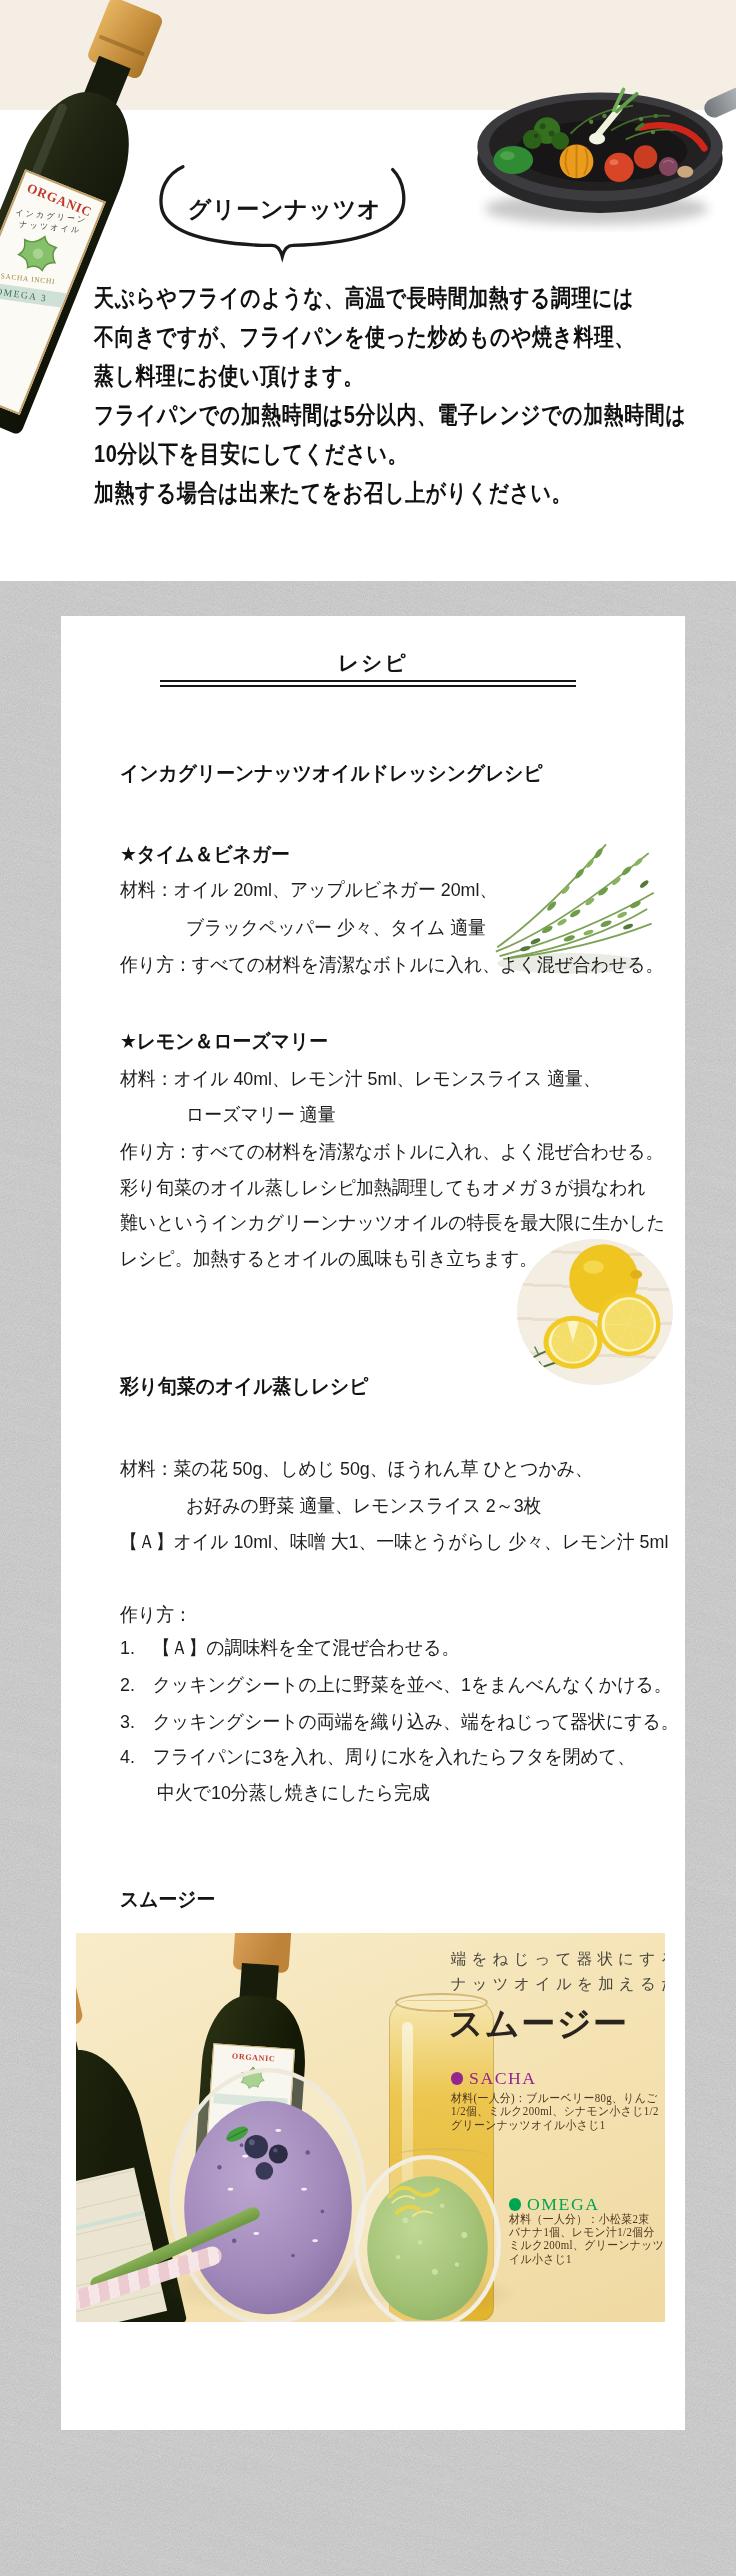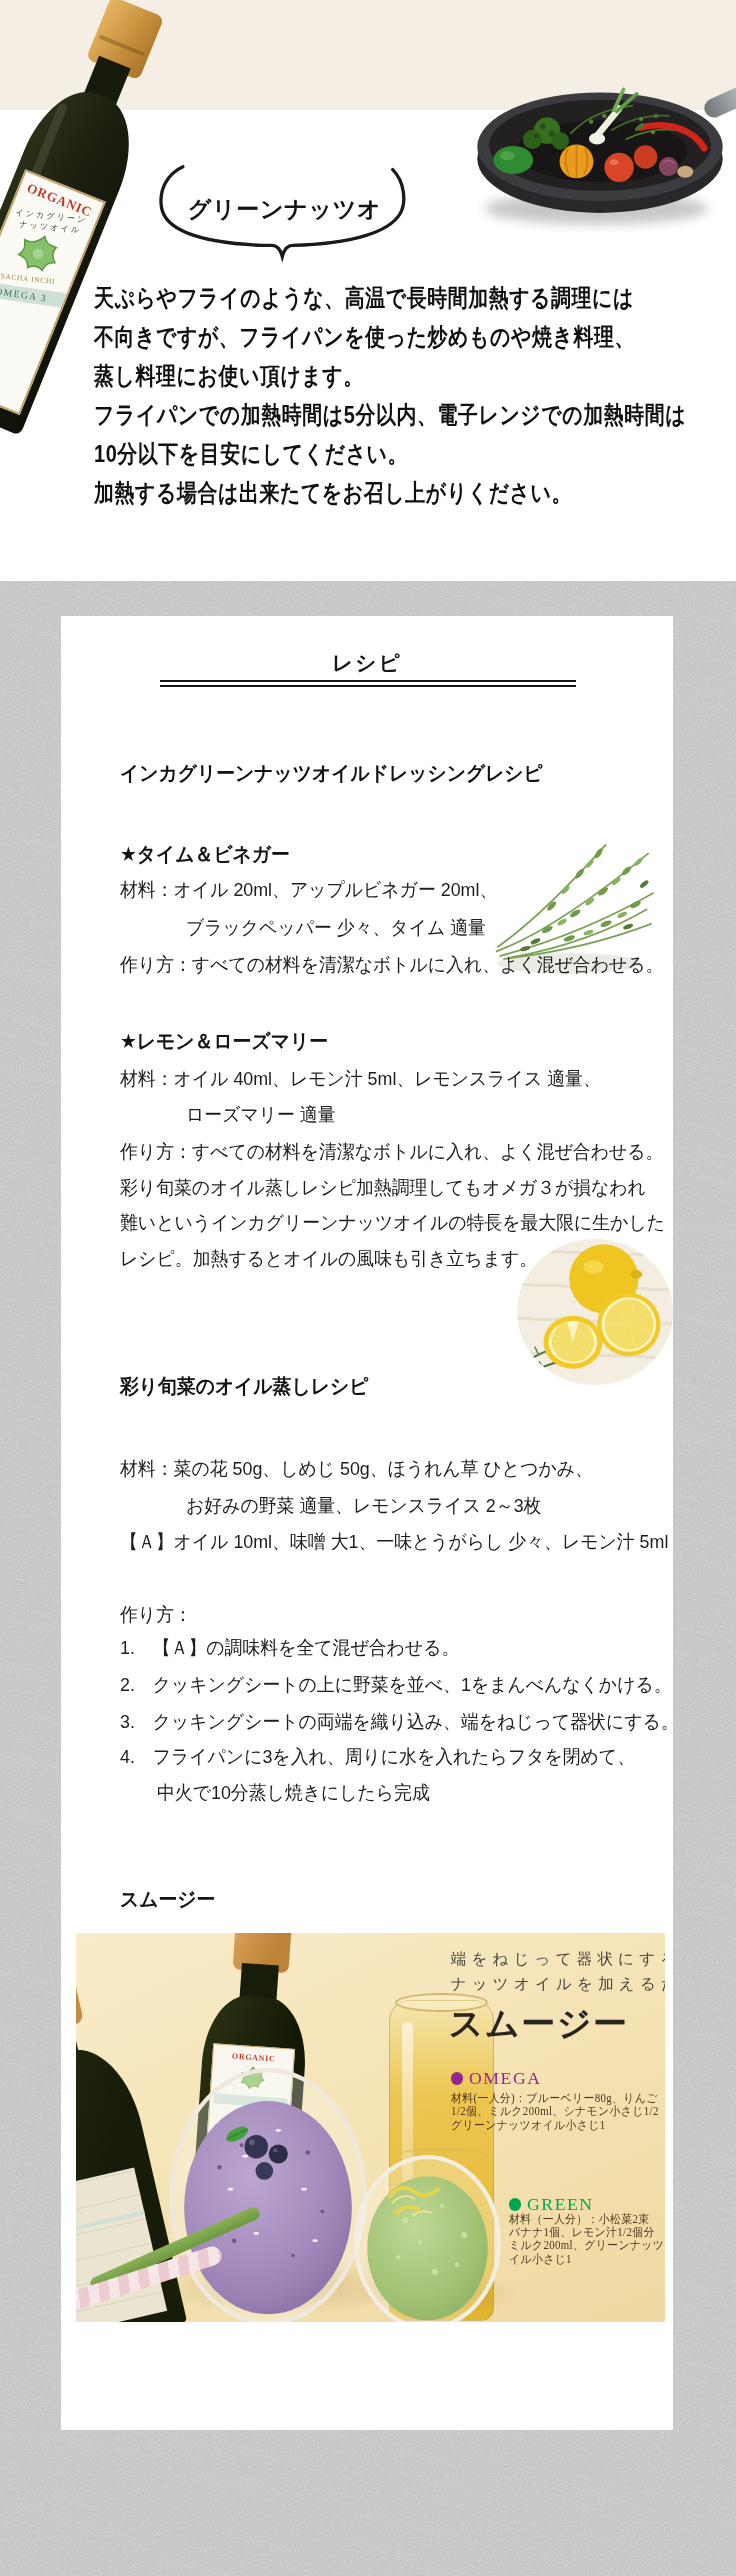--- a/index.html
+++ b/index.html
@@ -35,21 +35,21 @@
   .bubble-label{position:absolute;left:174px;top:194px;width:221px;text-align:center;
                 font-size:23px;font-weight:bold;color:#141414;letter-spacing:0.7px;}
 
   .intro-line{position:absolute;left:94px;font-size:24px;font-weight:bold;color:#101010;
               transform:scaleX(.83);transform-origin:0 0;white-space:nowrap;letter-spacing:0.7px;}
 
   
   .gray-section{position:absolute;left:0;top:581px;width:736px;height:1995px;background:#a9a9a9;}
 
   
-  .card{position:absolute;left:61px;top:616px;width:612px;height:1814px;background:#ffffff;}
+  .card{position:absolute;left:61px;top:616px;width:612px;height:1814px;background:#ffffff;padding-left:12px;}
   .card-title{position:absolute;left:0;right:0;top:33px;text-align:center;font-size:20.6px;
               font-weight:bold;color:#141414;letter-spacing:2.2px;}
   .card-rule{position:absolute;left:99px;top:64px;width:416px;height:6.6px;box-sizing:border-box;
              border-top:2.2px solid #161616;border-bottom:2.2px solid #161616;}
 
   .c-line{position:absolute;left:59px;font-size:19px;color:#1d1d1d;white-space:nowrap;
           transform:scaleX(.94);transform-origin:0 0;}
   .c-bold{font-weight:bold;font-size:20px;color:#131313;}
   .c-ind{left:125px;}
 
@@ -453,29 +453,29 @@
 
       <div class="sm-stem"></div>
       <div class="sm-straw"></div>
 
       <div class="sm-catch" style="top:16px">端をねじって器状にする</div>
       <div class="sm-catch" style="top:41px">ナッツオイルを加えるだけ</div>
       <div class="sm-title">スムージー</div>
 
       <div class="sm-row" style="left:375px;top:135px">
         <span class="sm-dot" style="background:#93278f"></span>
-        <span class="sm-lbl" style="color:#93278f">OMEGA</span>
+        <span class="sm-lbl" style="color:#93278f">SACHA</span>
       </div>
       <div class="sm-rtext" style="left:375px;top:158px">材料(一人分)：ブルーベリー80g、りんご</div>
       <div class="sm-rtext" style="left:375px;top:171px">1/2個、ミルク200ml、シナモン小さじ1/2</div>
       <div class="sm-rtext" style="left:375px;top:185px">グリーンナッツオイル小さじ1</div>
 
       <div class="sm-row" style="left:433px;top:261px">
         <span class="sm-dot" style="background:#00a551"></span>
-        <span class="sm-lbl" style="color:#00a551">GREEN</span>
+        <span class="sm-lbl" style="color:#00a551">OMEGA</span>
       </div>
       <div class="sm-rtext" style="left:433px;top:279px">材料（一人分）：小松菜2束</div>
       <div class="sm-rtext" style="left:433px;top:292px">バナナ1個、レモン汁1/2個分</div>
       <div class="sm-rtext" style="left:433px;top:305px">ミルク200ml、グリーンナッツオ</div>
       <div class="sm-rtext" style="left:433px;top:319px">イル小さじ1</div>
     </div>
   </div>
 
 </div>
 

